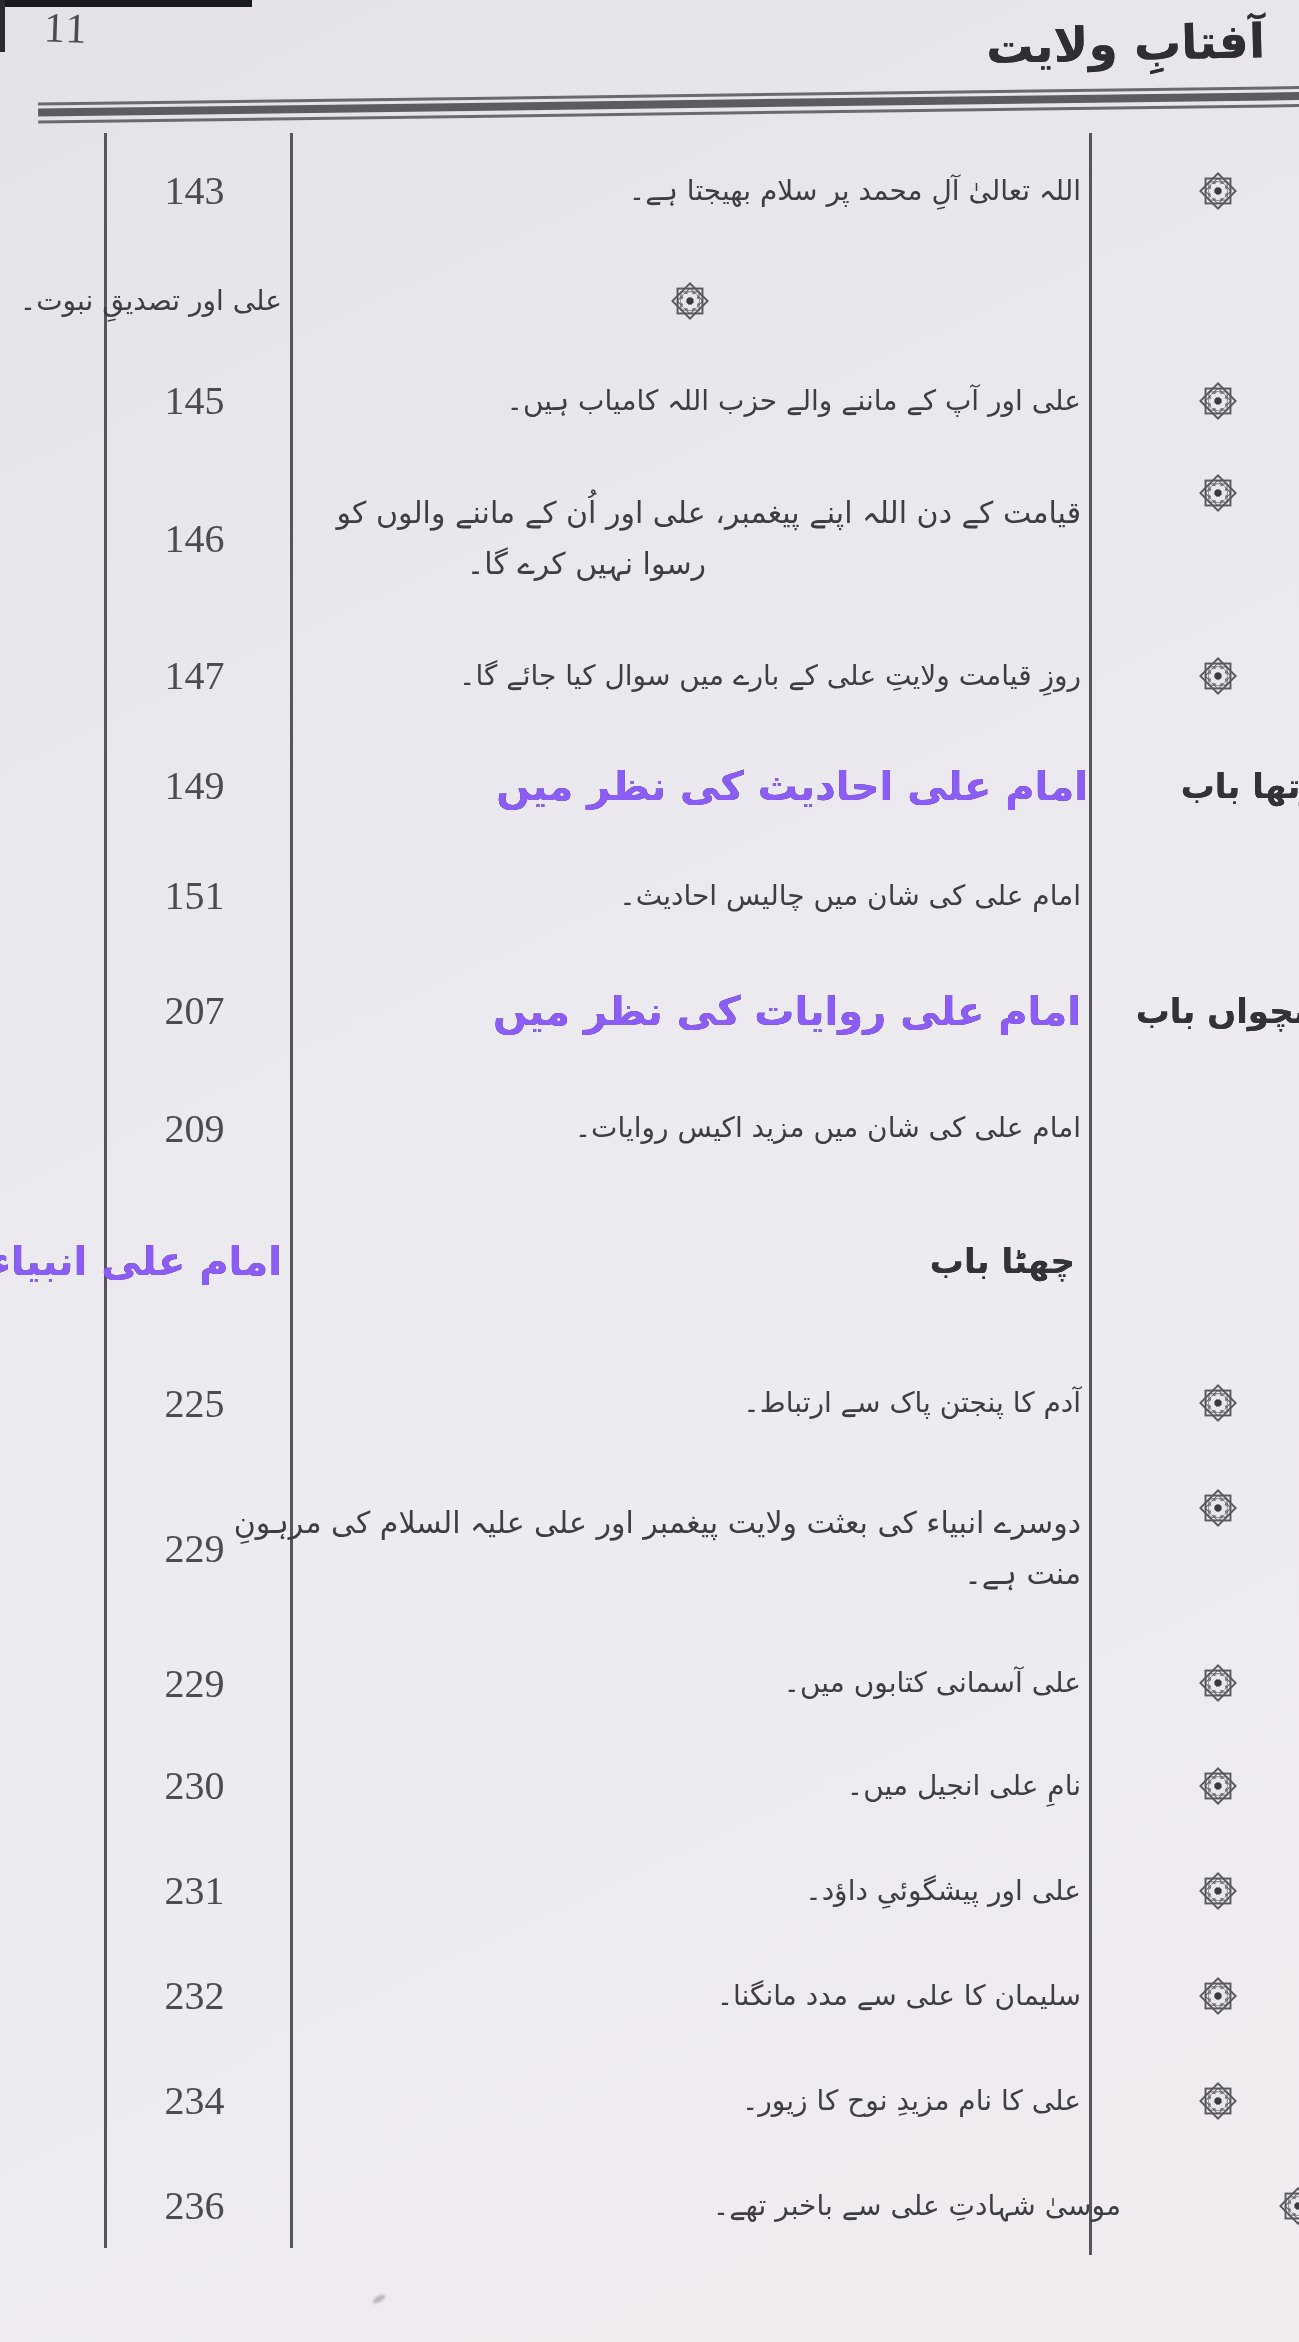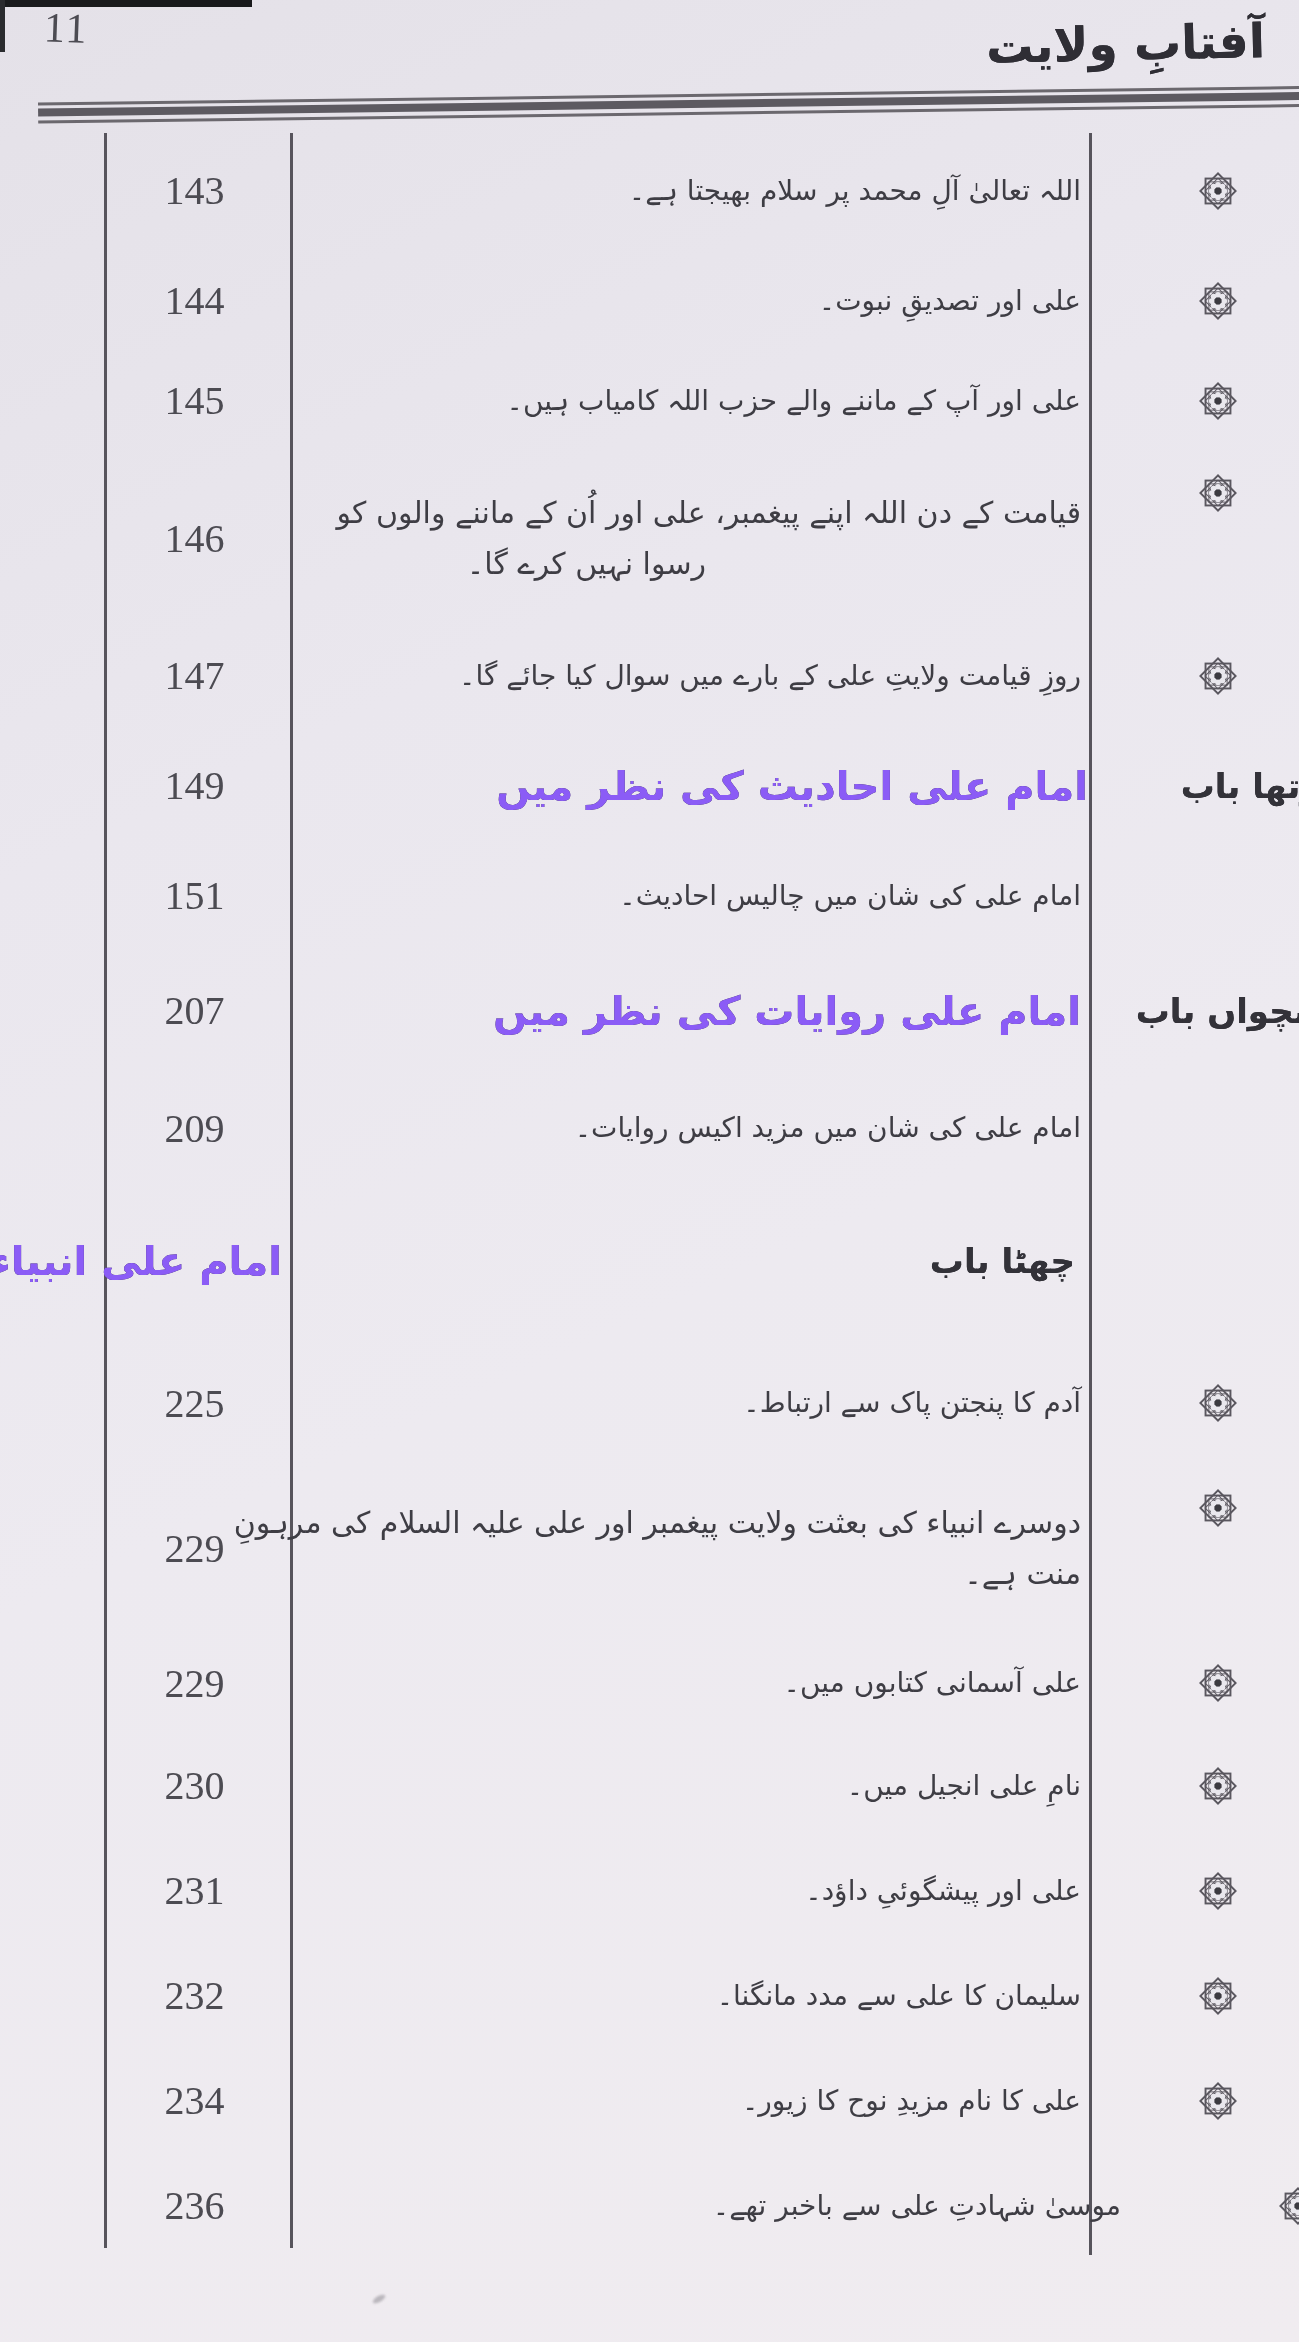--- a/index.html
+++ b/index.html
@@ -107,21 +107,20 @@
 
     </div>
     <div class="col-right">
       <svg class="rosette">
             <use href="#rosette-sym"></use>
           </svg>
     </div>
   </div>
 
   <div class="row item" style="height: 105px;">
-    <div class="col-num">144</div>
     <div class="col-text">
       <div class="t1">علی اور تصدیقِ نبوت۔</div>
 
     </div>
     <div class="col-right">
       <svg class="rosette">
             <use href="#rosette-sym"></use>
           </svg>
     </div>
   </div>

